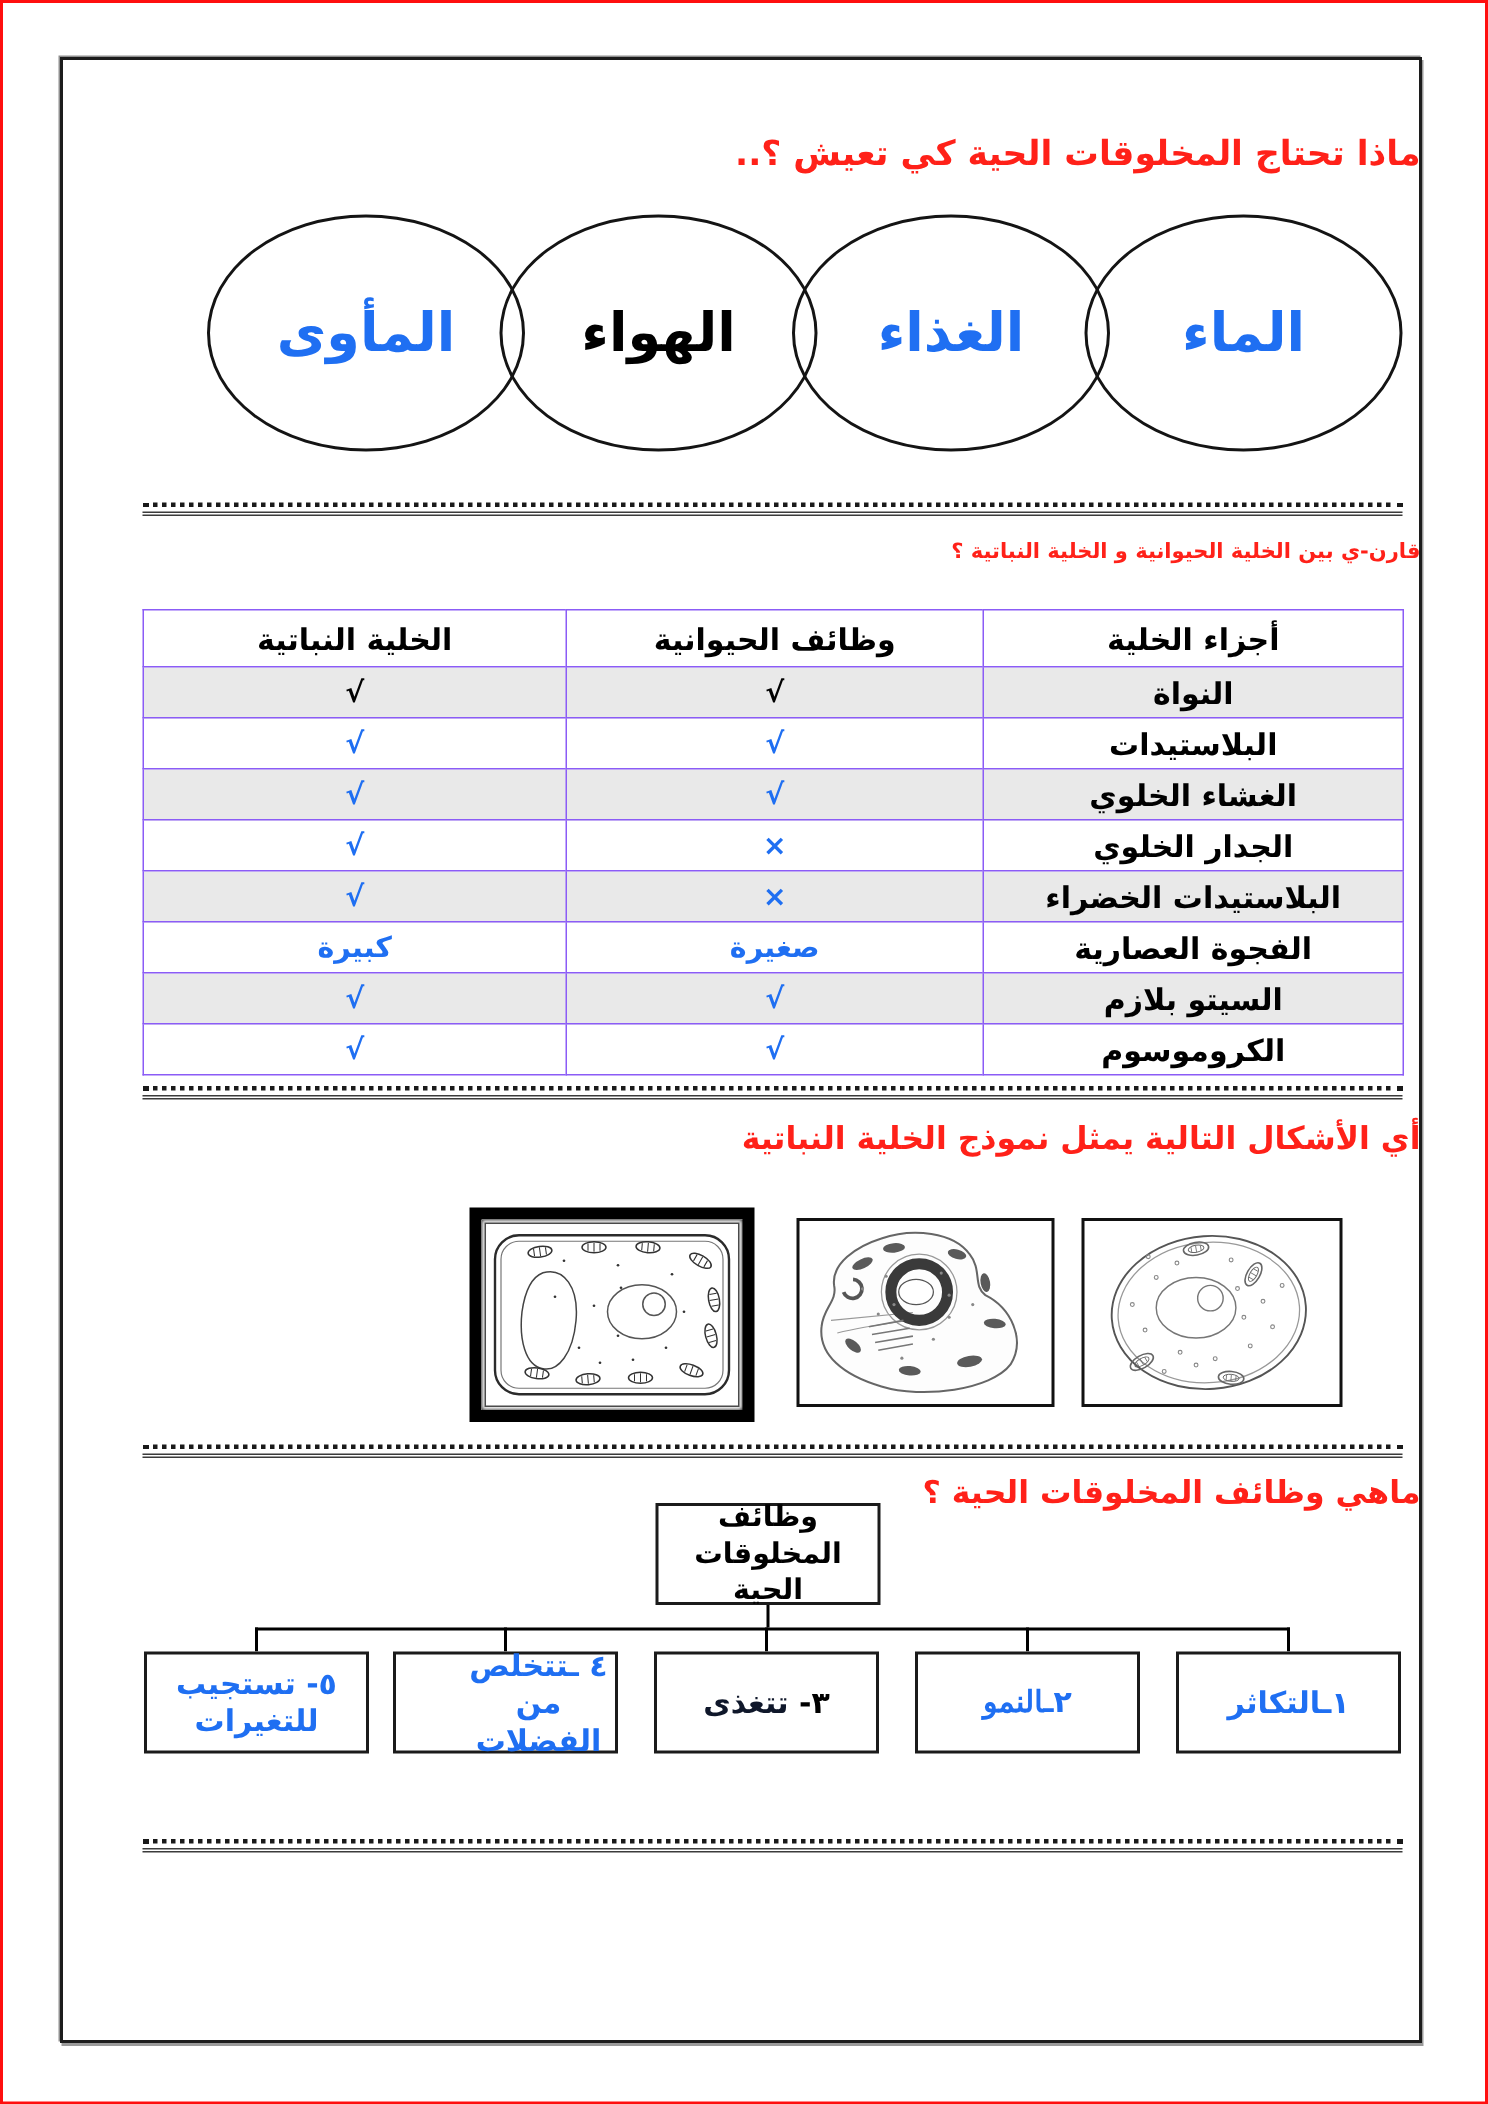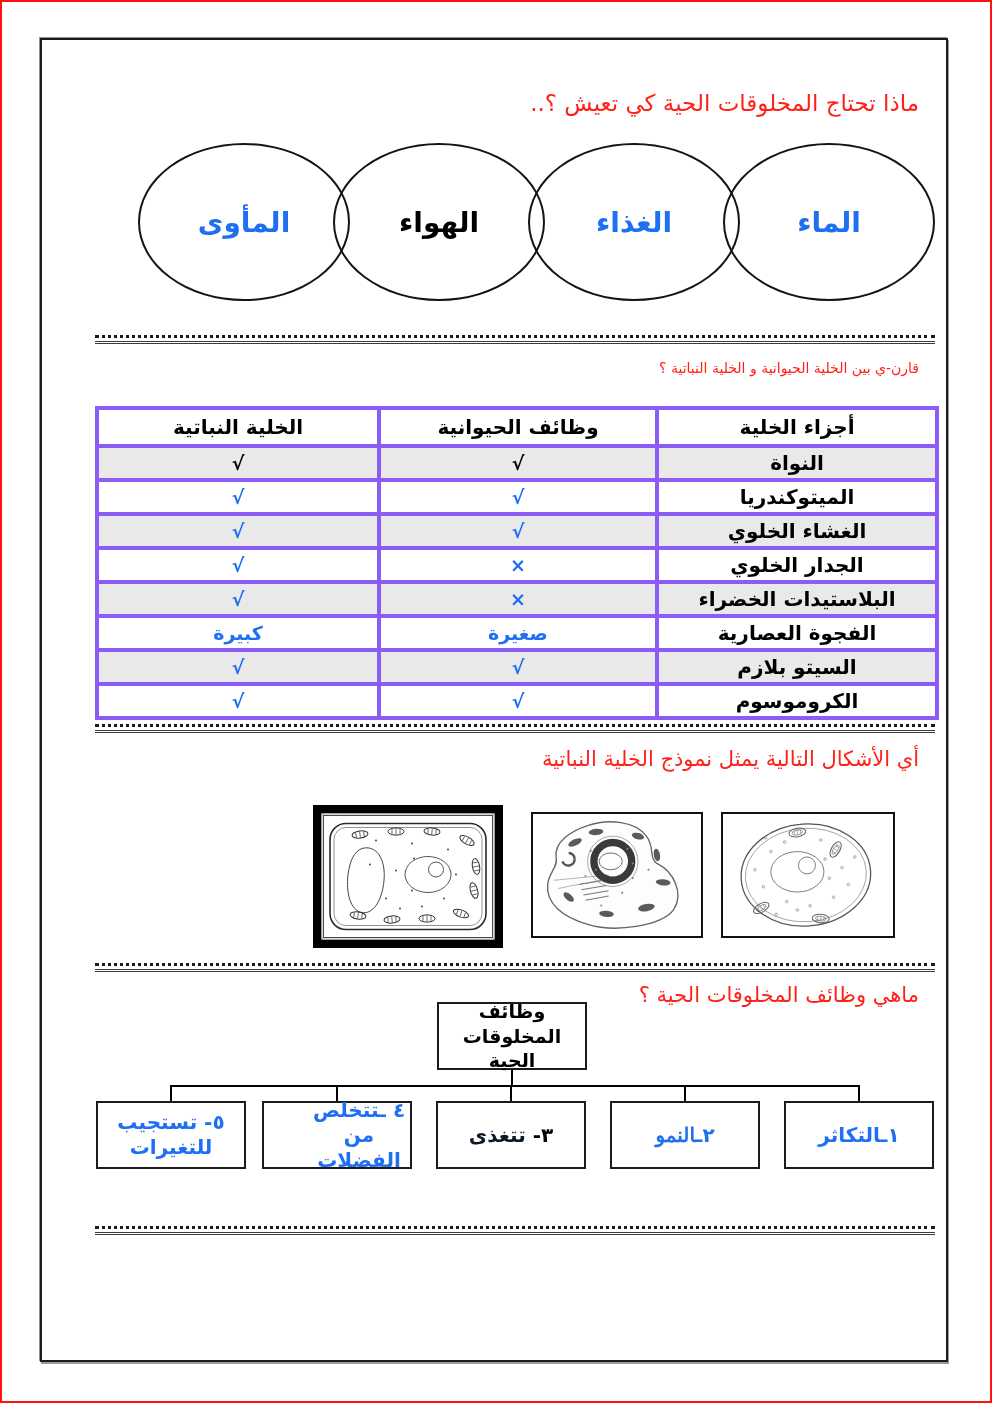--- a/index.html
+++ b/index.html
@@ -3,40 +3,40 @@
 <meta charset="utf-8">
 <style>
   html,body{margin:0;padding:0;width:992px;height:1403px;background:#ffffff;overflow:hidden;}
   body{position:relative;font-family:"DejaVu Sans", sans-serif;direction:rtl;}
   *{box-sizing:border-box;}
 
   .red-frame{position:absolute;inset:0;border:2px solid #ff0f0f;pointer-events:none;z-index:50;}
   .sheet{position:absolute;left:40px;top:38px;width:908px;height:1324px;border:2px solid #1c1c1c;
          box-shadow:1px 2px 0 0 #9a9a9a, -1px -1px 0 0 #8f8f8f;background:transparent;z-index:0;}
 
-  .red-title{position:absolute;margin:0;font-weight:400;right:73px;white-space:nowrap;}
+  .red-title{position:absolute;margin:0;font-weight:700;right:45px;white-space:nowrap;}
   .t1{top:90px;font-size:23px;}
   .t2{top:360px;font-size:14px;}
   .t3{top:747px;font-size:21px;}
   .t4{top:983px;font-size:21px;}
 
   .oval{position:absolute;top:143px;width:212px;height:158px;border:2.5px solid #141414;border-radius:50%;
         display:flex;align-items:center;justify-content:center;background:transparent;}
-  .oval span{font-size:28px;font-weight:700;}
+  .oval span{font-size:36px;font-weight:700;}
   .oval-water{left:723px;}
   .oval-food{left:528px;}
   .oval-air{left:333px;}
   .oval-shelter{left:138px;}
 
   .divider{position:absolute;left:95px;width:840px;height:9px;
            border-top:3px dotted #1a1a1a;border-bottom:3px double #3b3b3b;}
   .d1{top:335px;} .d2{top:724px;} .d3{top:963px;} .d4{top:1226px;}
 
   table.cmp{position:absolute;left:95px;top:406px;width:840px;border-collapse:collapse;table-layout:fixed;background:#fff;}
-  .cmp th,.cmp td{border:4px solid #8b5cf6;text-align:center;vertical-align:middle;padding:0 6px;}
+  .cmp th,.cmp td{border:1px solid #8b5cf6;text-align:center;vertical-align:middle;padding:0 6px;}
   .cmp th{height:38px;font-size:20px;font-weight:700;color:#000;background:#ffffff;}
   .cmp td{height:34px;font-size:19px;font-weight:700;}
   .cmp td.part{font-size:20px;color:#000;}
   .cmp tbody tr:nth-child(odd){background:#e9e9e9;}
 
   .cellimg{position:absolute;background:#fff;}
   .imgA{left:313px;top:805px;width:190px;height:143px;border:8px solid #000;padding:2px;box-shadow:inset 0 0 3px #000;}
   .imgA .inner{width:100%;height:100%;border:1px solid #4a4a4a;}
   .imgB{left:531px;top:812px;width:172px;height:126px;border:2px solid #111;}
   .imgC{left:721px;top:812px;width:174px;height:126px;border:2px solid #111;}
@@ -94,21 +94,21 @@
       <th>الخلية النباتية</th>
     </tr>
   </thead>
   <tbody>
     <tr>
       <td class="part">النواة</td>
       <td><span style="color: rgb(0, 0, 0);">√</span></td>
       <td><span style="color: rgb(0, 0, 0);">√</span></td>
     </tr>
     <tr>
-      <td class="part">الميتوكندريا</td>
+      <td class="part">البلاستيدات</td>
       <td><span style="color: rgb(31, 111, 242);">√</span></td>
       <td><span style="color: rgb(31, 111, 242);">√</span></td>
     </tr>
     <tr>
       <td class="part">الغشاء الخلوي</td>
       <td><span style="color: rgb(31, 111, 242);">√</span></td>
       <td><span style="color: rgb(31, 111, 242);">√</span></td>
     </tr>
     <tr>
       <td class="part">الجدار الخلوي</td>

